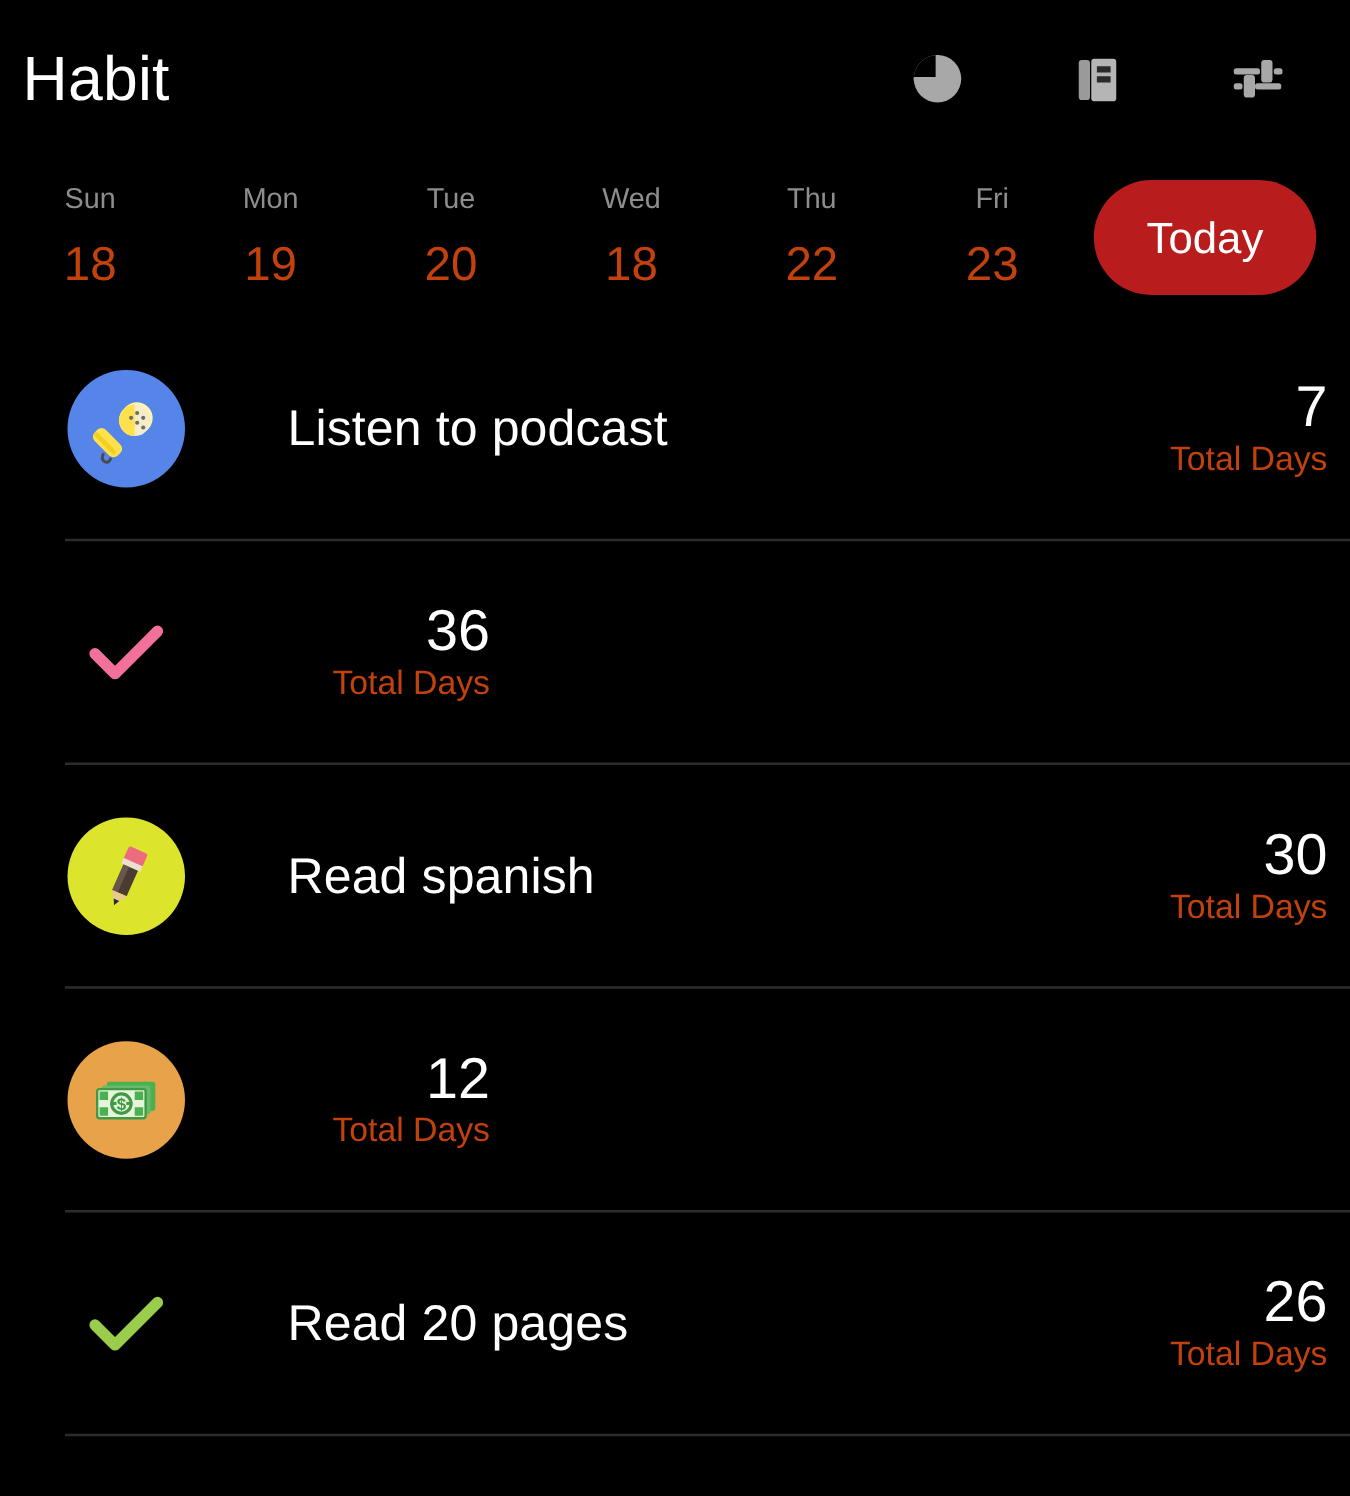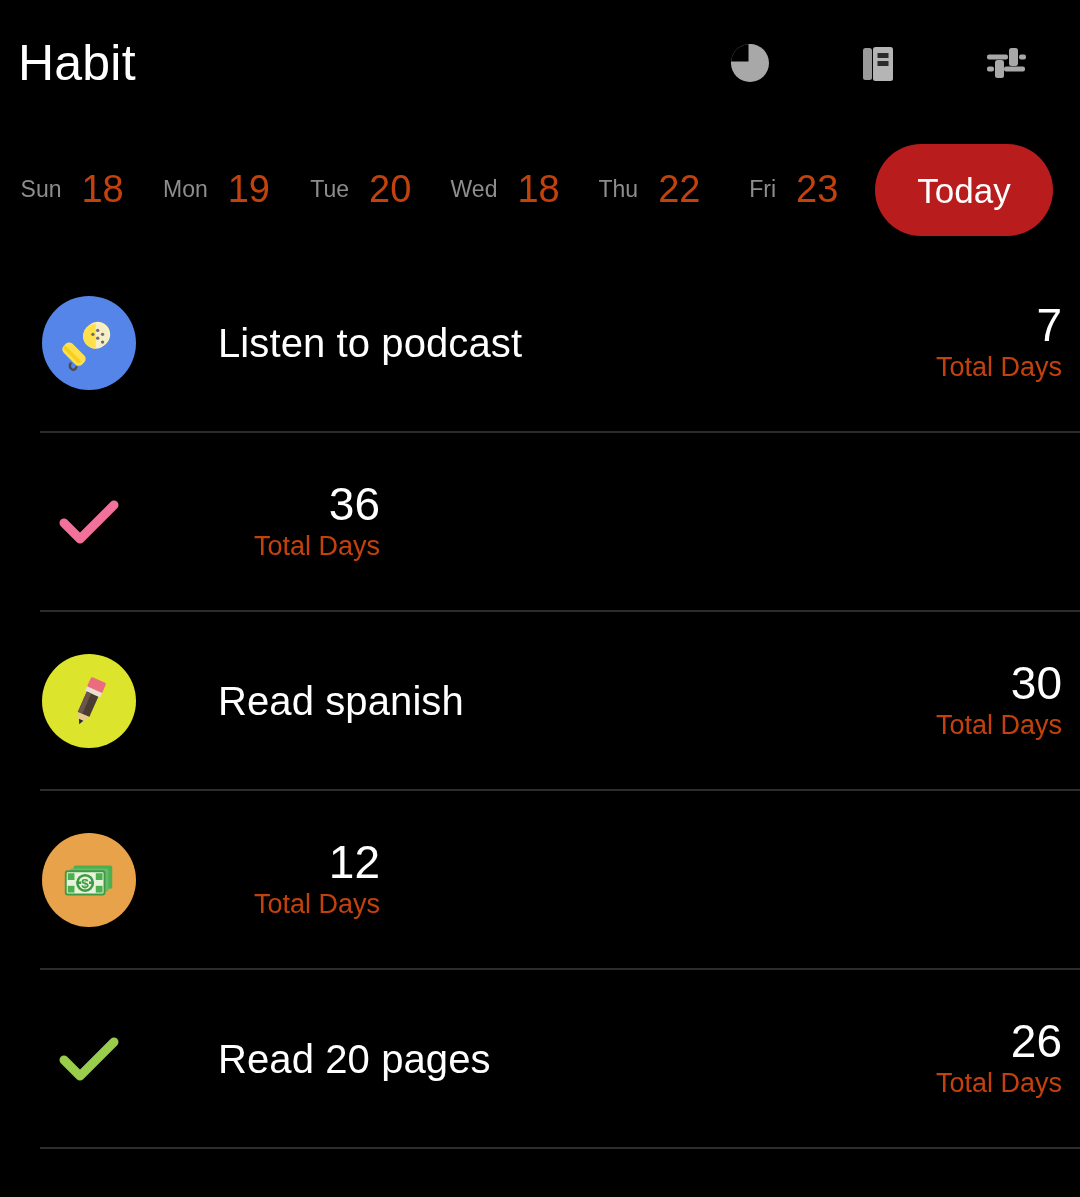--- a/index.html
+++ b/index.html
@@ -56,20 +56,21 @@
     height: 128px;
     display: flex;
     align-items: center;
     padding: 0 18px 0 0;
     position: relative;
   }
   .day-cell {
     flex: 1 1 0;
     text-align: center;
     display: flex;
+    flex-direction: column;
     align-items: center;
     justify-content: center;
     gap: 20px;
     cursor: pointer;
     height: 100%;
   }
   .day-name {
     font-size: 23px;
     color: #8d8d8d;
     line-height: 1.1;
@@ -99,21 +100,21 @@
     font-weight: 400;
     cursor: pointer;
     display: flex;
     align-items: center;
     justify-content: center;
     line-height: 1;
   }
 
   
   .habit-list {
-    padding-left: 40px;
+    padding-left: 52px;
   }
   .habit-row {
     height: 179px;
     display: flex;
     align-items: center;
     border-bottom: 2px solid #2c2c2c;
     padding-right: 18px;
     cursor: pointer;
     position: relative;
   }

